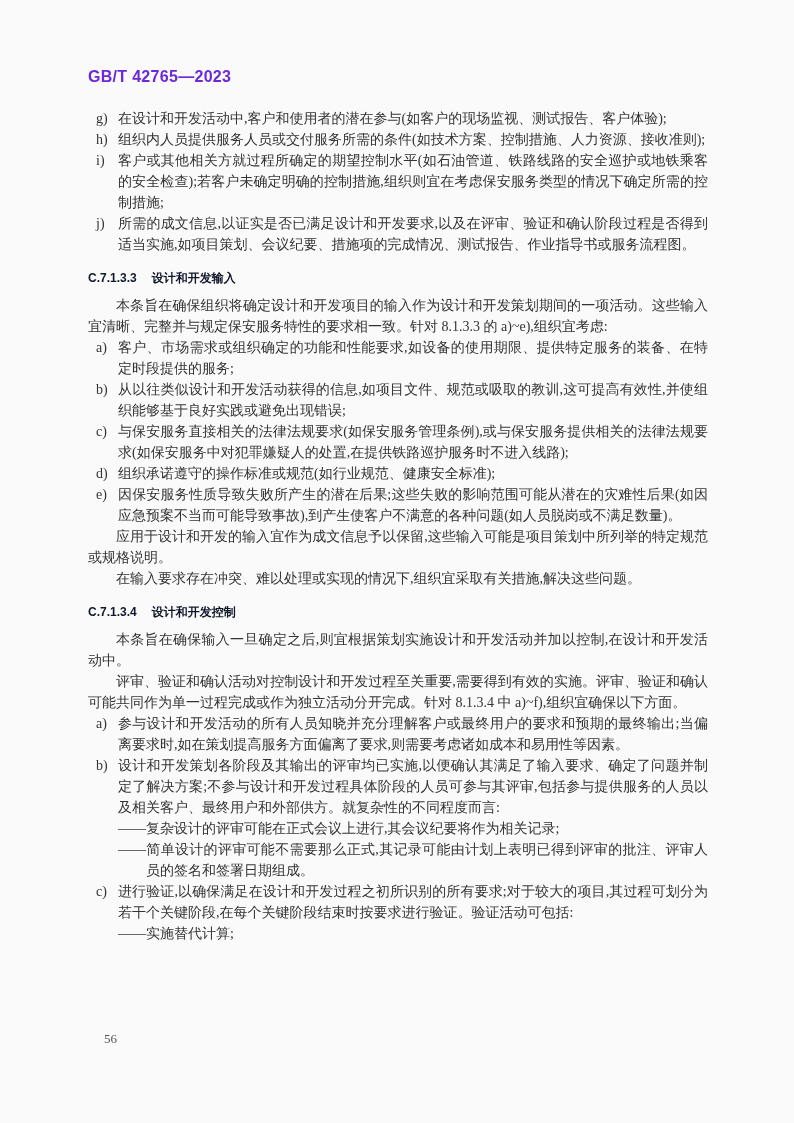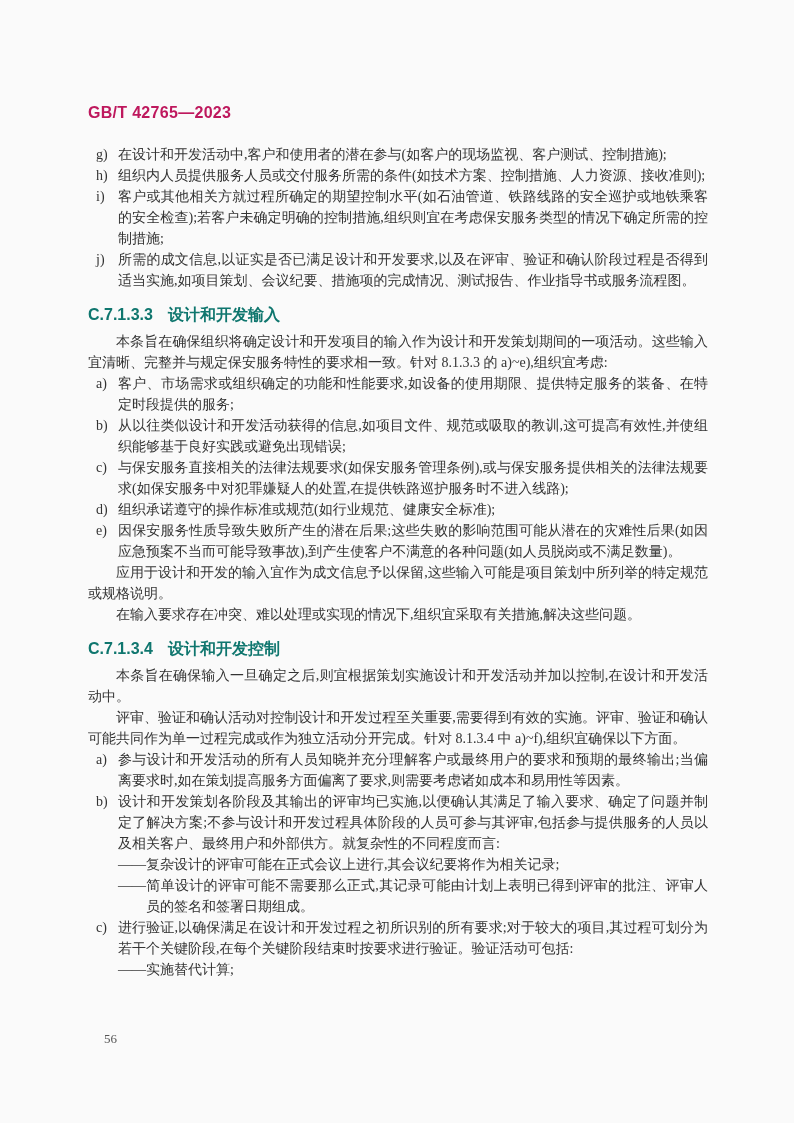--- a/index.html
+++ b/index.html
@@ -13,27 +13,27 @@
     color:#333;
     font-size:14px;
     line-height:21px;
   }
   .content {
     position:absolute;
     left:88px; top:0;
     width:620px;
   }
   .doc-header {
-    margin-top:104px;
+    margin-top:68px;
     font-family:"Liberation Sans","DejaVu Sans",sans-serif;
     font-weight:700;
     font-size:16px;
     line-height:17px;
     letter-spacing:.3px;
-    color:#be185d;
+    color:#6d28d9;
   }
   .block-list { margin-top:23px; }
   .li {
     position:relative;
     padding-left:30px;
     text-align:justify;
     text-align-last:left;
   }
   .li .label {
     position:absolute;
@@ -48,23 +48,23 @@
   }
   .para {
     text-indent:28px;
     text-align:justify;
     text-align-last:left;
   }
   .heading {
     margin:13px 0 6px 0;
     font-family:"Liberation Sans","DejaVu Sans",sans-serif;
     font-weight:700;
-    font-size:16px;
+    font-size:12px;
     line-height:21px;
-    color:#0f766e;
+    color:#0f172a;
   }
   .heading .num { margin-right:15px; }
   .page-number {
     position:absolute;
     left:88px; top:1031px;
     font-size:13px;
     line-height:15px;
     color:#555;
     margin-left:16px;
   }
@@ -73,21 +73,21 @@
 <body>
 
 <div class="page">
   <div class="content">
 
     <div class="doc-header">GB/T 42765—2023</div>
 
     <div class="block-list">
       <div class="li">
         <span class="label">g)</span>
-        <span>在设计和开发活动中,客户和使用者的潜在参与(如客户的现场监视、客户测试、控制措施);</span>
+        <span>在设计和开发活动中,客户和使用者的潜在参与(如客户的现场监视、测试报告、客户体验);</span>
       </div>
       <div class="li">
         <span class="label">h)</span>
         <span>组织内人员提供服务人员或交付服务所需的条件(如技术方案、控制措施、人力资源、接收准则);</span>
       </div>
       <div class="li">
         <span class="label">i)</span>
         <span>客户或其他相关方就过程所确定的期望控制水平(如石油管道、铁路线路的安全巡护或地铁乘客的安全检查);若客户未确定明确的控制措施,组织则宜在考虑保安服务类型的情况下确定所需的控制措施;</span>
       </div>
       <div class="li">

